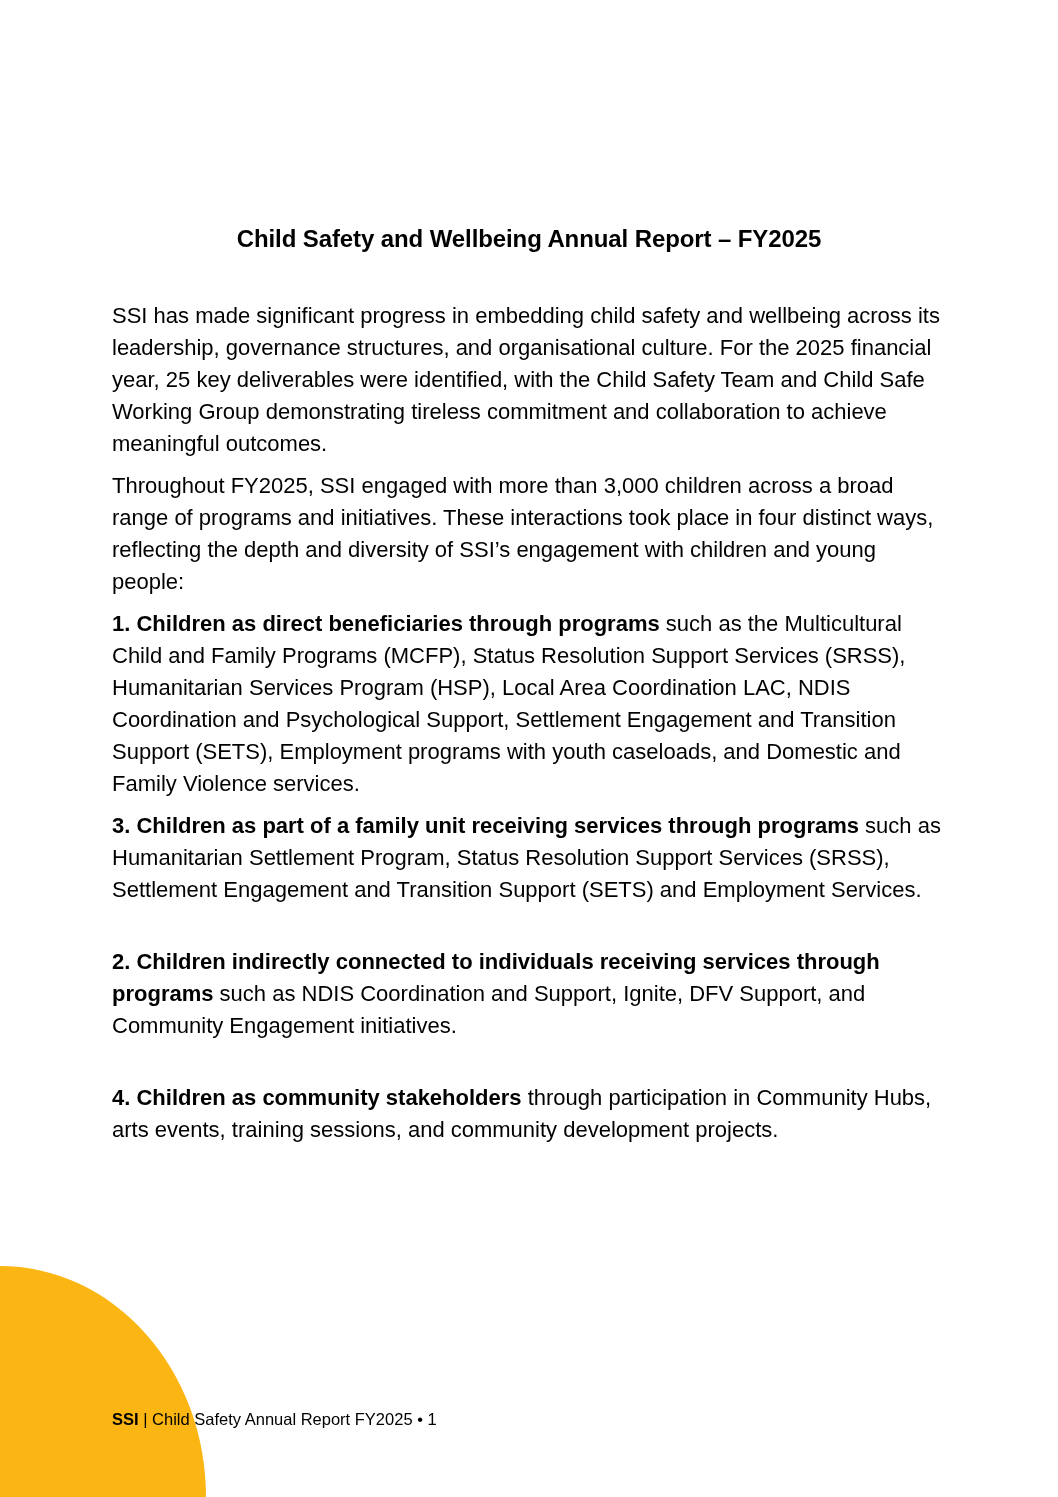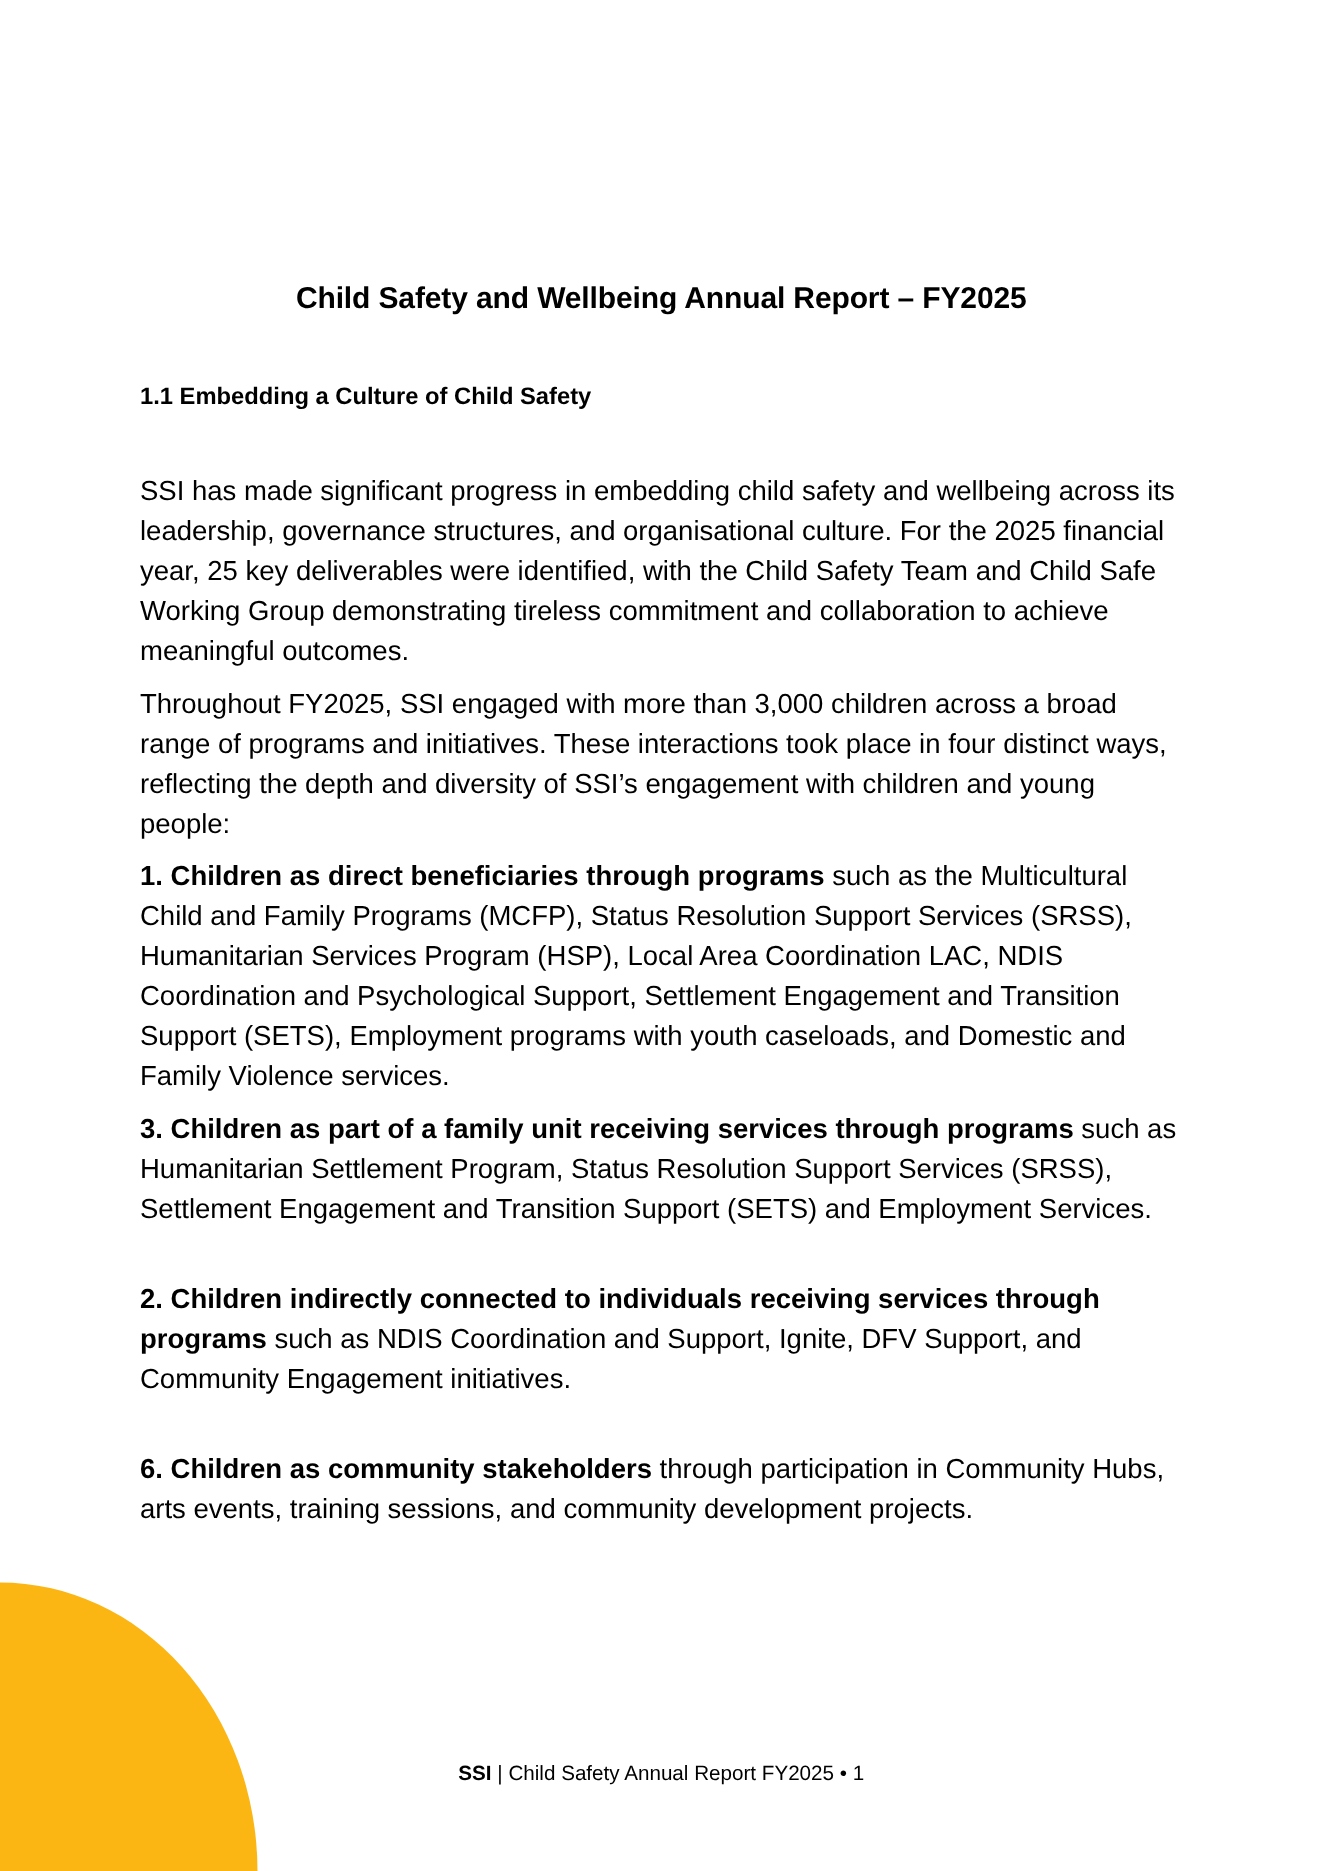--- a/index.html
+++ b/index.html
@@ -75,39 +75,38 @@
   .gap-md { height: 10px; }
   .gap-xl { height: 40px; }
 
   b, strong { font-weight: bold; }
 
   .footer {
     position: absolute;
     left: 112px;
     width: 834px;
     top: 1408px;
-    text-align: center;
+    text-align: left;
     font-size: 16.5px;
     line-height: 22px;
     white-space: nowrap;
   }
   .footer .ssi { font-weight: bold; }
 </style>
 </head>
 <body>
 
 <div class="page">
 
   <div class="corner-shape"></div>
 
   <div class="content">
 
     <h1 class="doc-title">Child Safety and Wellbeing Annual Report – FY2025</h1>
 
-    <h2 class="section-heading">1.1 Embedding a Culture of Child Safety</h2>
 
     <div class="gap-lg"></div>
 
     <div class="body-block">
 
       <p class="para">SSI has made significant progress in embedding child safety and wellbeing across its leadership, governance structures, and organisational culture. For the 2025 financial year, 25 key deliverables were identified, with the Child Safety Team and Child Safe Working Group demonstrating tireless commitment and collaboration to achieve meaningful outcomes.</p>
 
       <div class="gap-md"></div>
 
       <p class="para">Throughout FY2025, SSI engaged with more than 3,000 children across a broad range of programs and initiatives. These interactions took place in four distinct ways, reflecting the depth and diversity of SSI’s engagement with children and young people:</p>
@@ -119,20 +118,20 @@
       <div class="gap-md"></div>
 
       <p class="para"><b>3. Children as part of a family unit receiving services through programs</b><span> such as Humanitarian Settlement Program, Status Resolution Support Services (SRSS), Settlement Engagement and Transition Support (SETS) and Employment Services.</span></p>
 
       <div class="gap-xl"></div>
 
       <p class="para"><b>2. Children indirectly connected to individuals receiving services through programs</b><span> such as NDIS Coordination and Support, Ignite, DFV Support, and Community Engagement initiatives.</span></p>
 
       <div class="gap-xl"></div>
 
-      <p class="para"><b>6. Children as community stakeholders</b><span> through participation in Community Hubs, arts events, training sessions, and community development projects.</span></p>
+      <p class="para"><b>4. Children as community stakeholders</b><span> through participation in Community Hubs, arts events, training sessions, and community development projects.</span></p>
 
     </div>
   </div>
 
   <div class="footer"><span class="ssi">SSI</span><span> | </span><span>Child Safety Annual Report FY2025</span><span> • </span><span>1</span></div>
 
 </div>
 
 </body></html>

